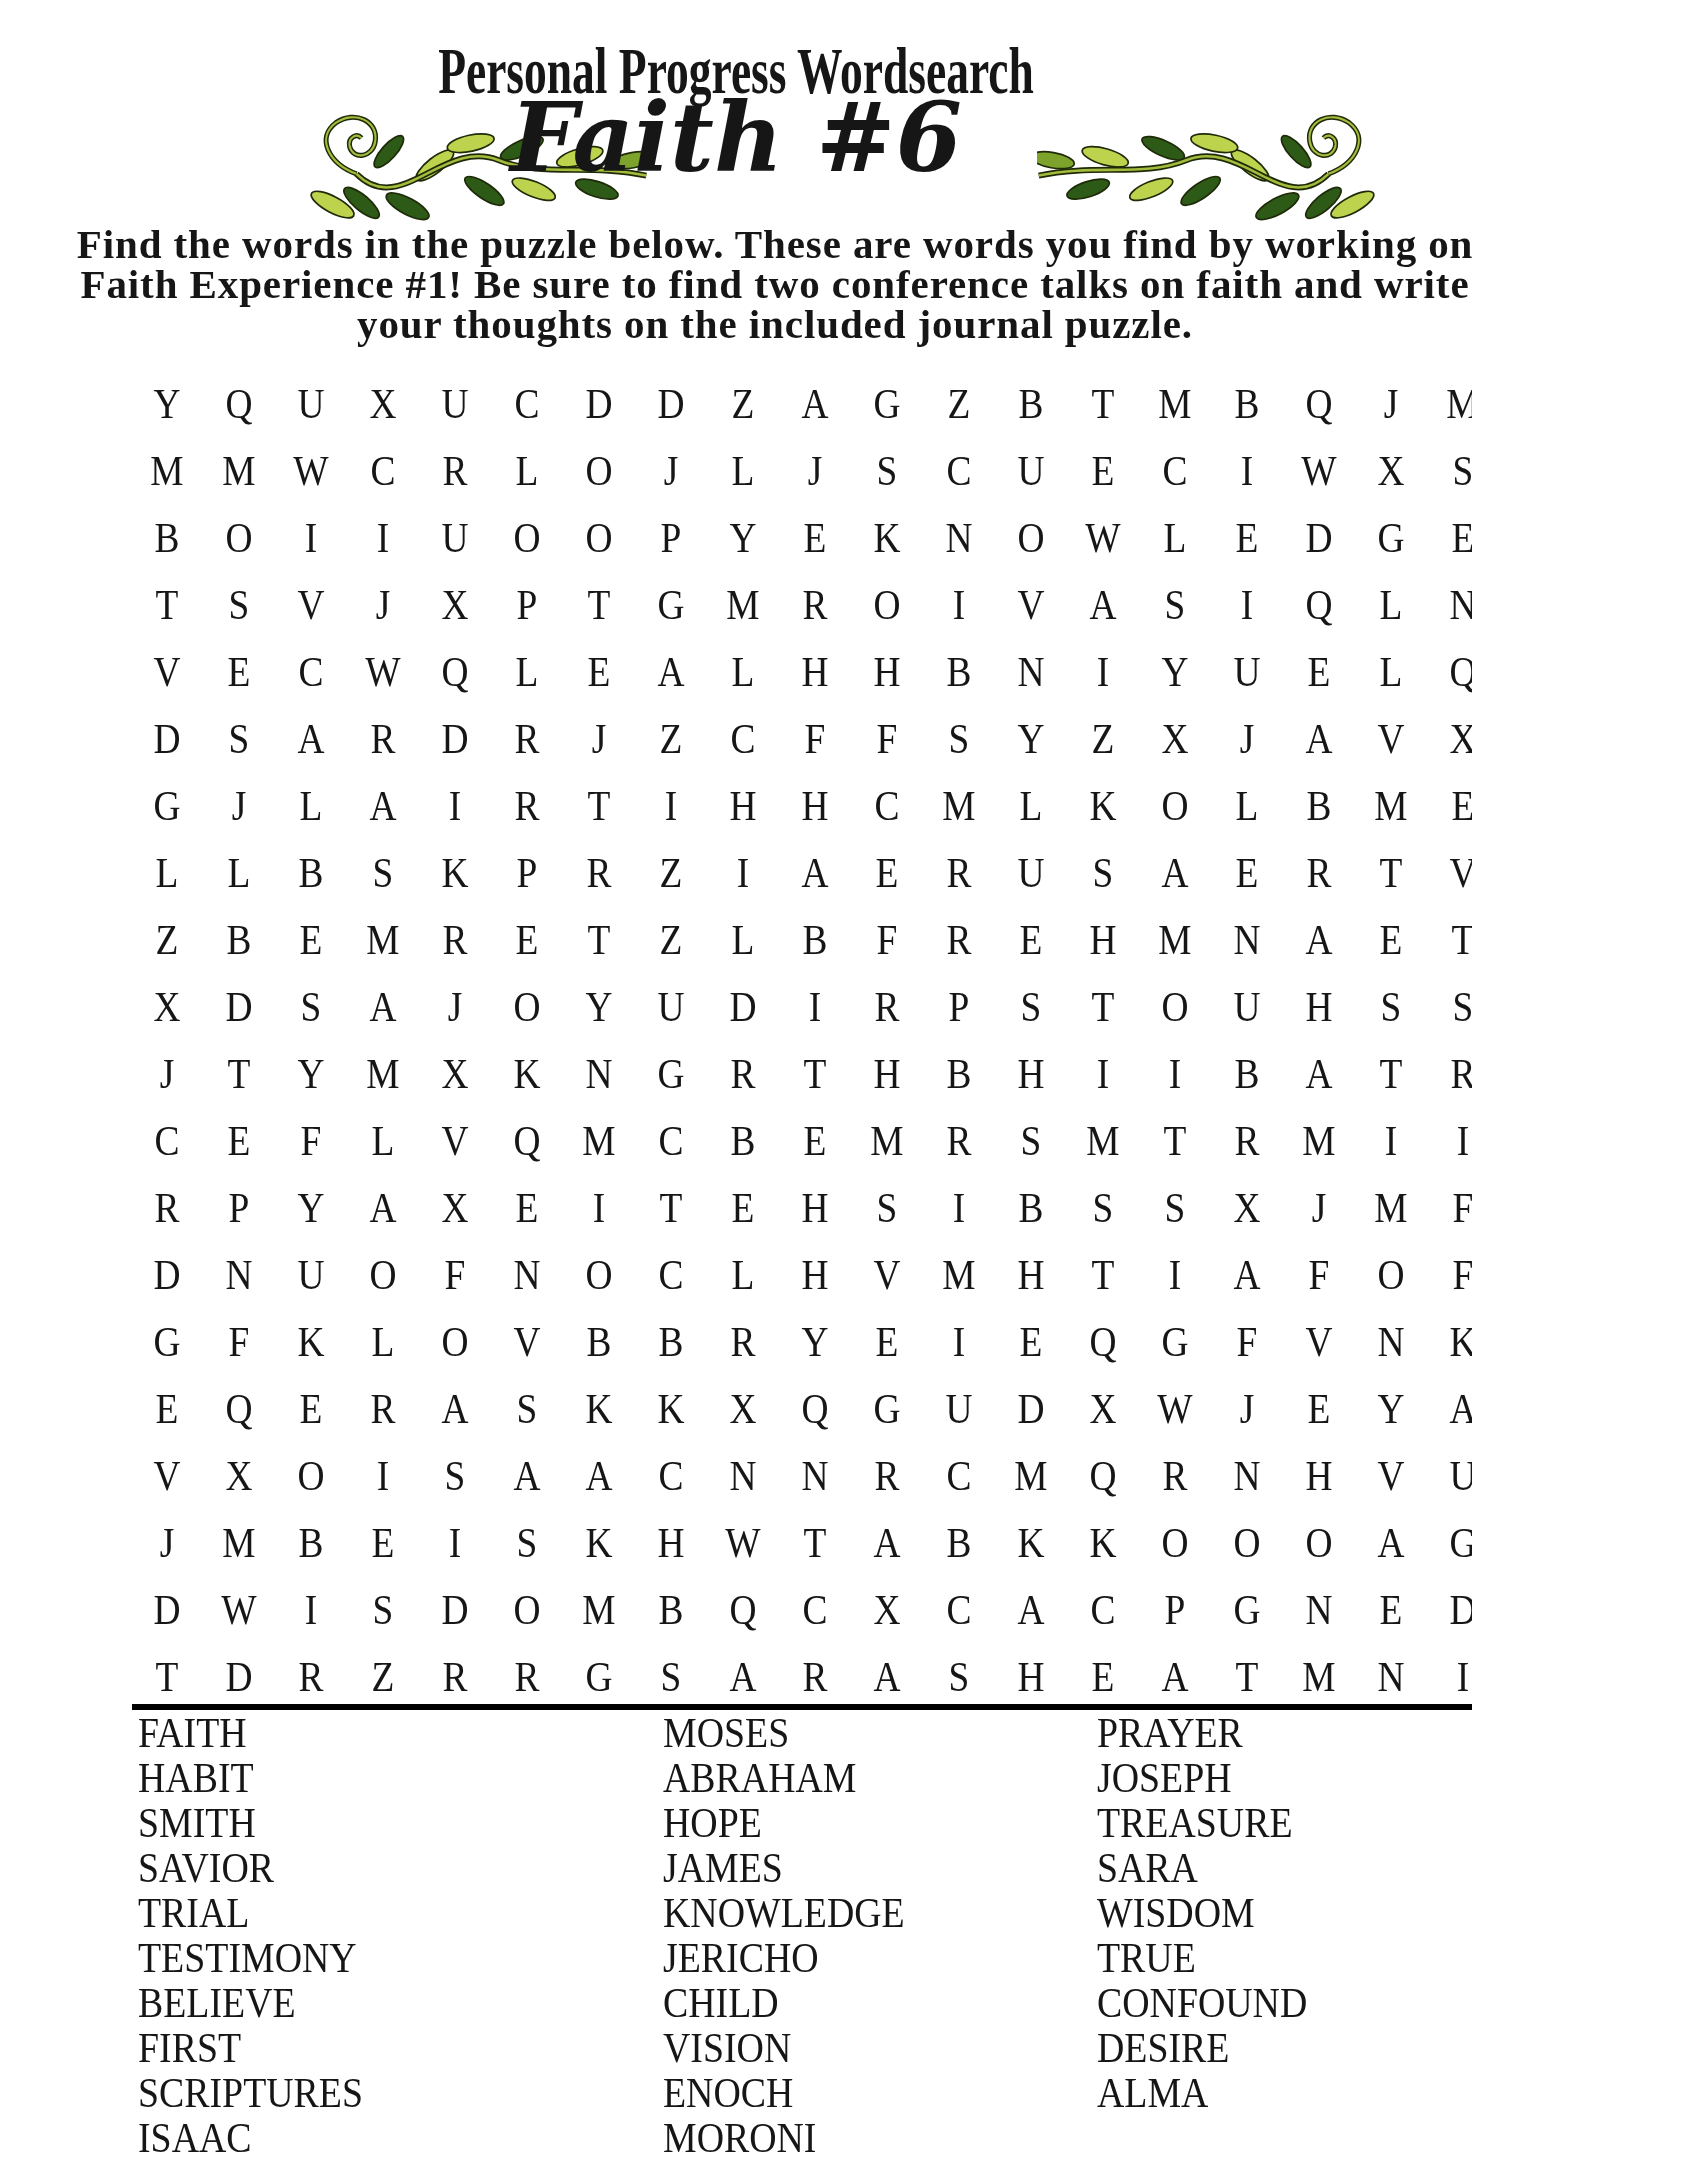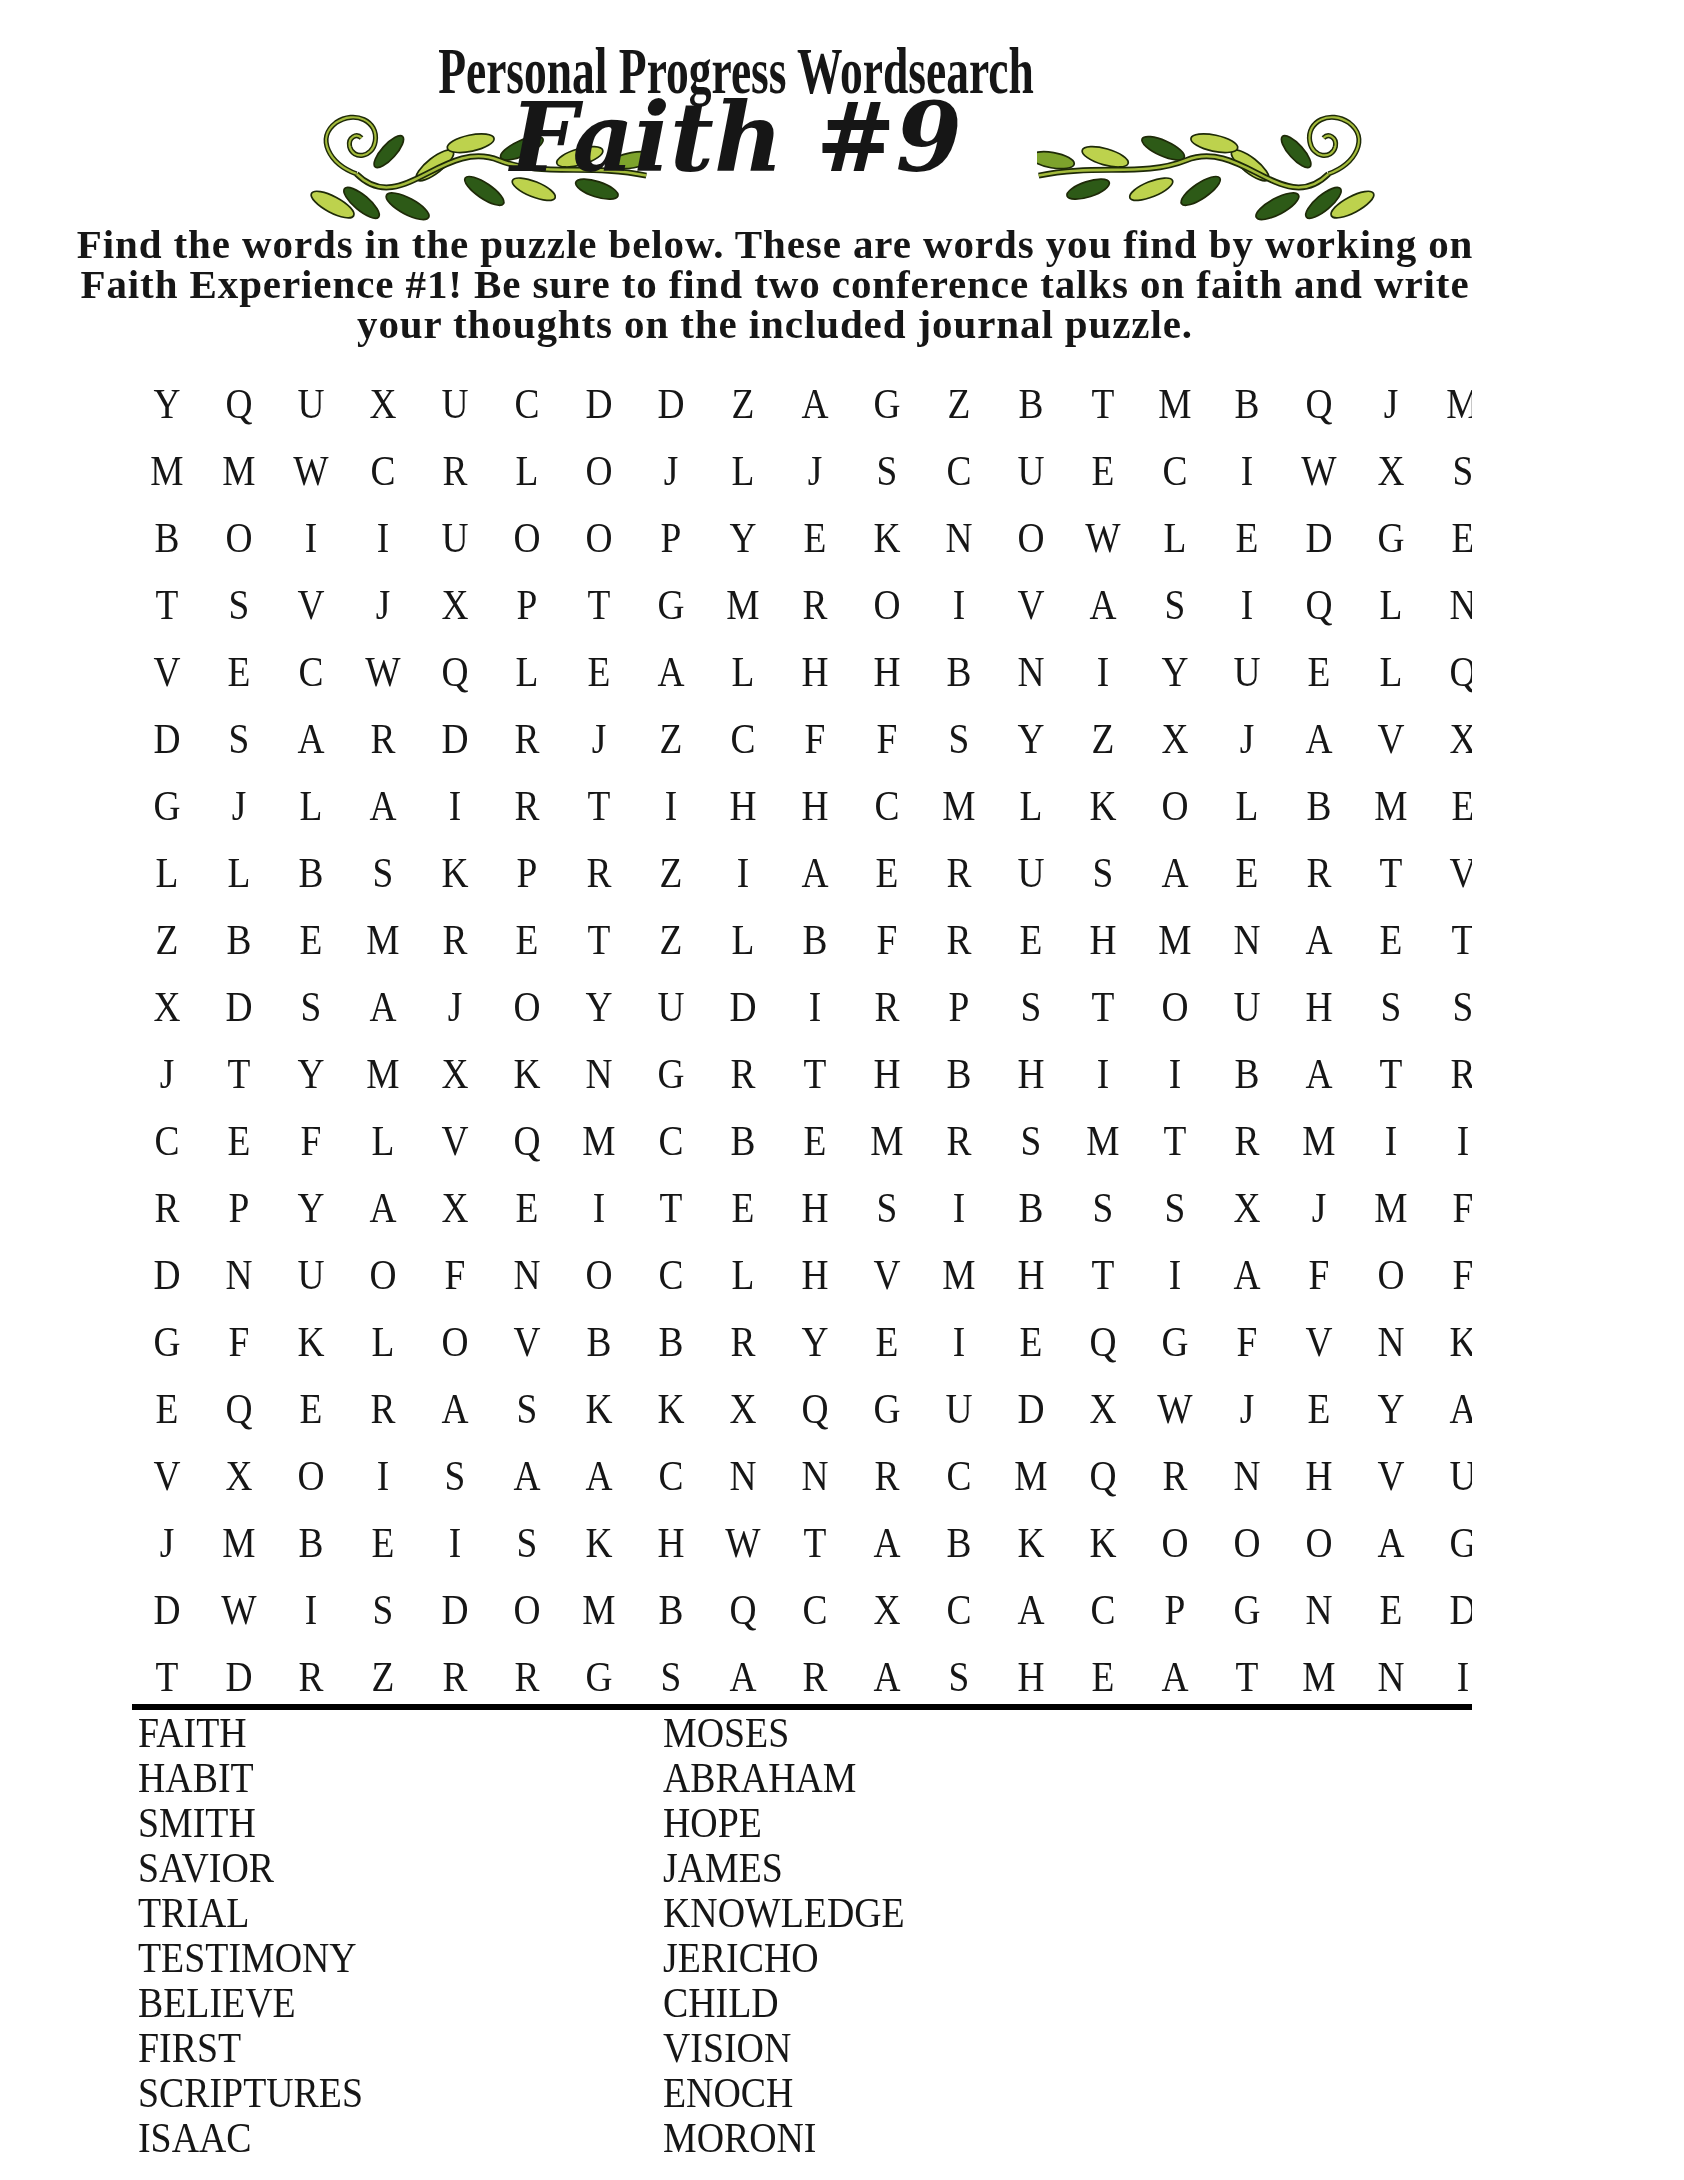--- a/index.html
+++ b/index.html
@@ -143,21 +143,21 @@
 </svg>
 
 <div class="page">
 
   <div class="title">Personal Progress Wordsearch</div>
 
   <svg class="vine vine-left" viewBox="0 0 400 150">
     <use href="#vine-symbol"></use>
   </svg>
 
-  <div class="faith-title">Faith #9</div>
+  <div class="faith-title">Faith #6</div>
 
   <svg class="vine vine-right" viewBox="0 0 400 150">
     <use href="#vine-symbol"></use>
   </svg>
 
   <div class="instructions">
       <div>Find the words in the puzzle below. These are words you find by working on</div>
       <div>Faith Experience #1! Be sure to find two conference talks on faith and write</div>
       <div>your thoughts on the included journal puzzle.</div>
     </div>
@@ -584,15 +584,26 @@
       <div class="word-item">ABRAHAM</div>
       <div class="word-item">HOPE</div>
       <div class="word-item">JAMES</div>
       <div class="word-item">KNOWLEDGE</div>
       <div class="word-item">JERICHO</div>
       <div class="word-item">CHILD</div>
       <div class="word-item">VISION</div>
       <div class="word-item">ENOCH</div>
       <div class="word-item">MORONI</div>
     </div>
+  <div class="words col3">
+      <div class="word-item">PRAYER</div>
+      <div class="word-item">JOSEPH</div>
+      <div class="word-item">TREASURE</div>
+      <div class="word-item">SARA</div>
+      <div class="word-item">WISDOM</div>
+      <div class="word-item">TRUE</div>
+      <div class="word-item">CONFOUND</div>
+      <div class="word-item">DESIRE</div>
+      <div class="word-item">ALMA</div>
+    </div>
 
 </div>
 
 
 </body></html>

